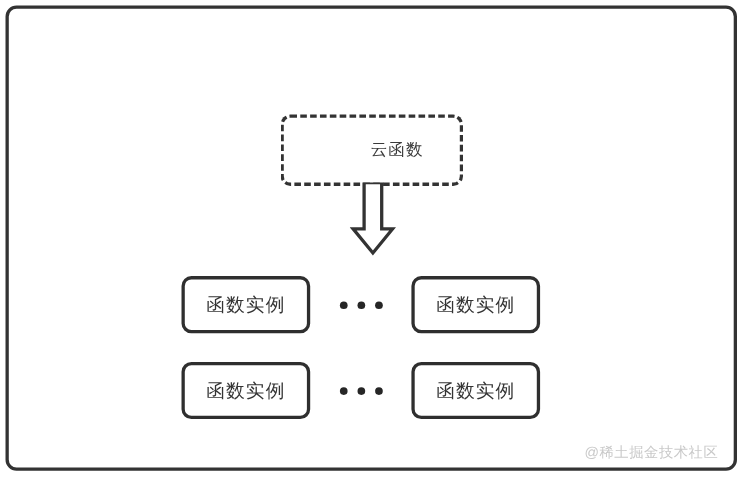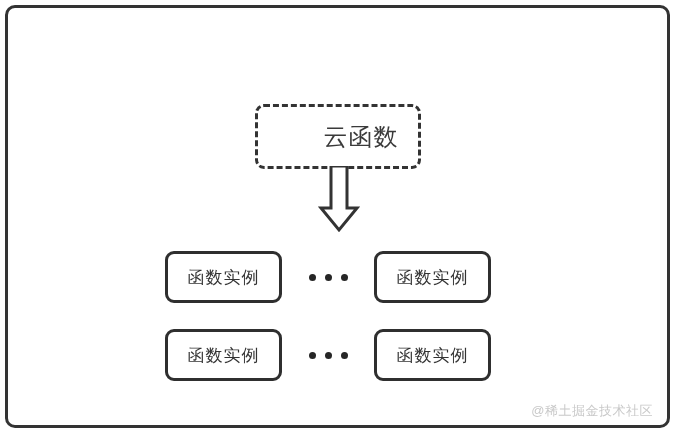--- a/index.html
+++ b/index.html
@@ -55,21 +55,21 @@
     height: 65px;
     box-sizing: border-box;
     border: 3px dashed #333333;
     border-radius: 9px;
     background: #ffffff;
     display: flex;
     align-items: center;
     justify-content: center;
   }
   .cloud-func-label {
-    font-size: 24px;
+    font-size: 15px;
     color: #3a3a3a;
     letter-spacing: 1px;
     margin-left: 46px;
   }
 
   
   .down-arrow {
     position: absolute;
     left: 318px;
     top: 166px;

